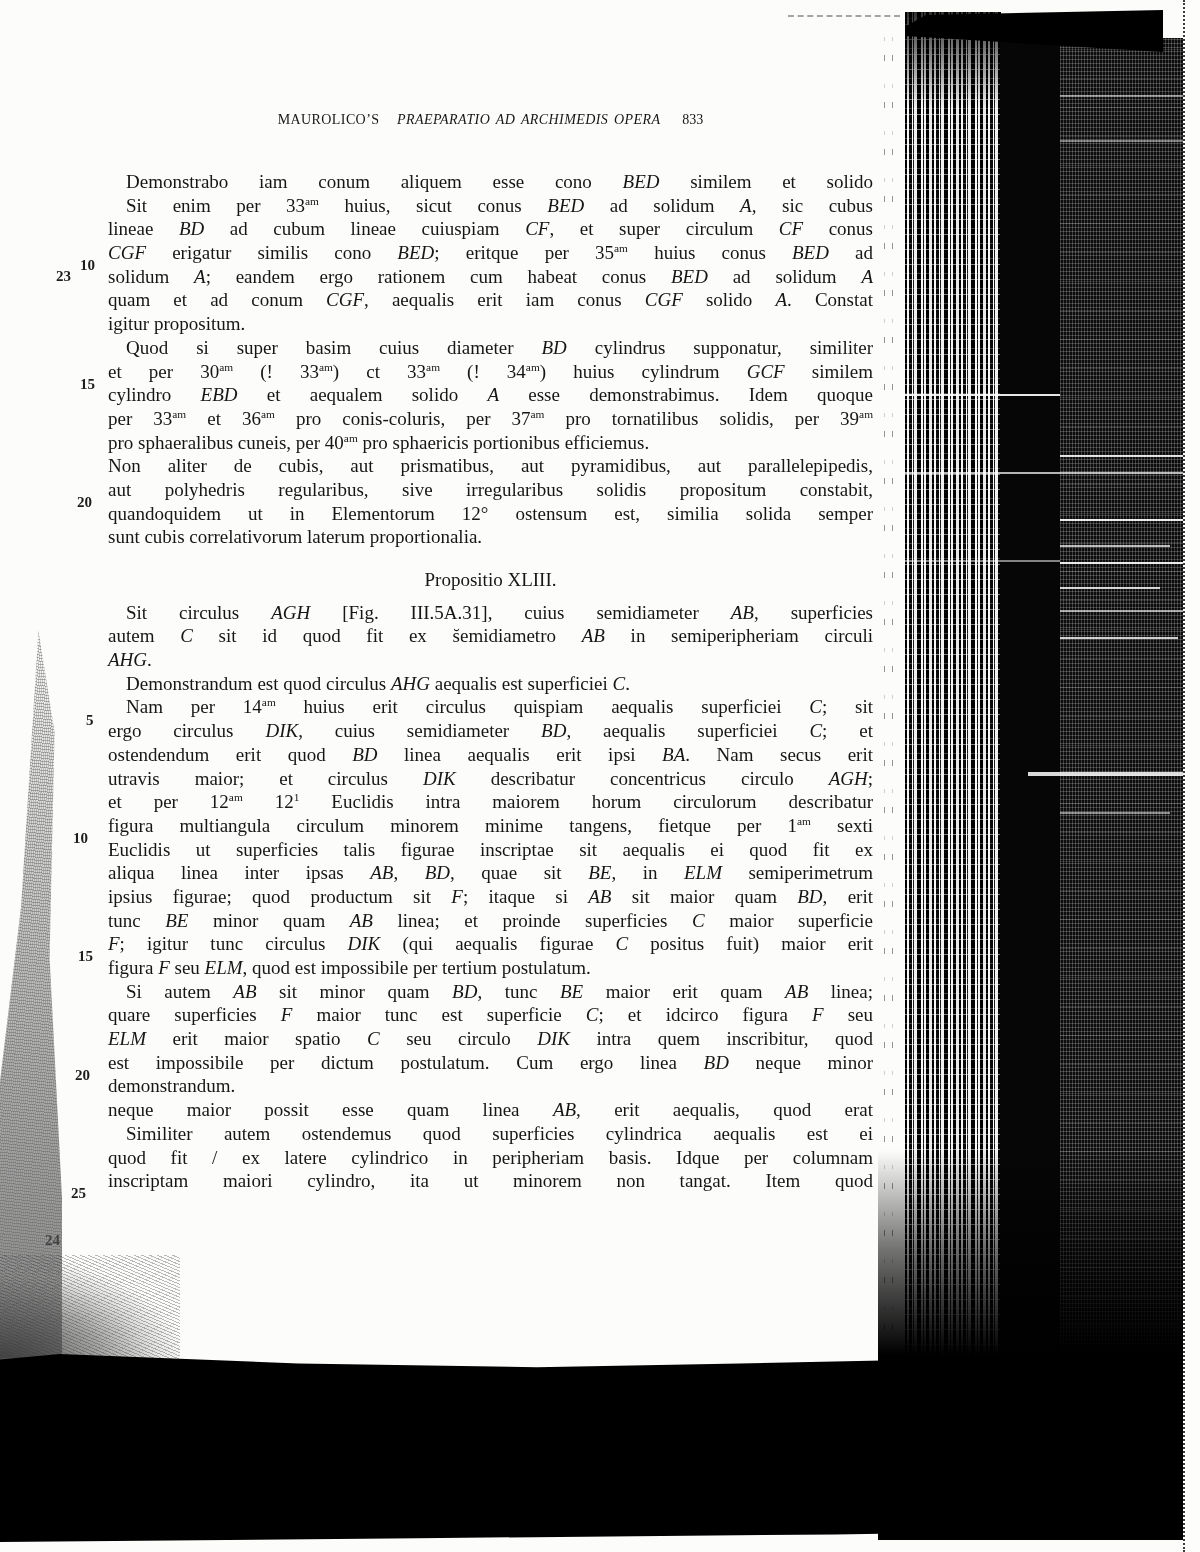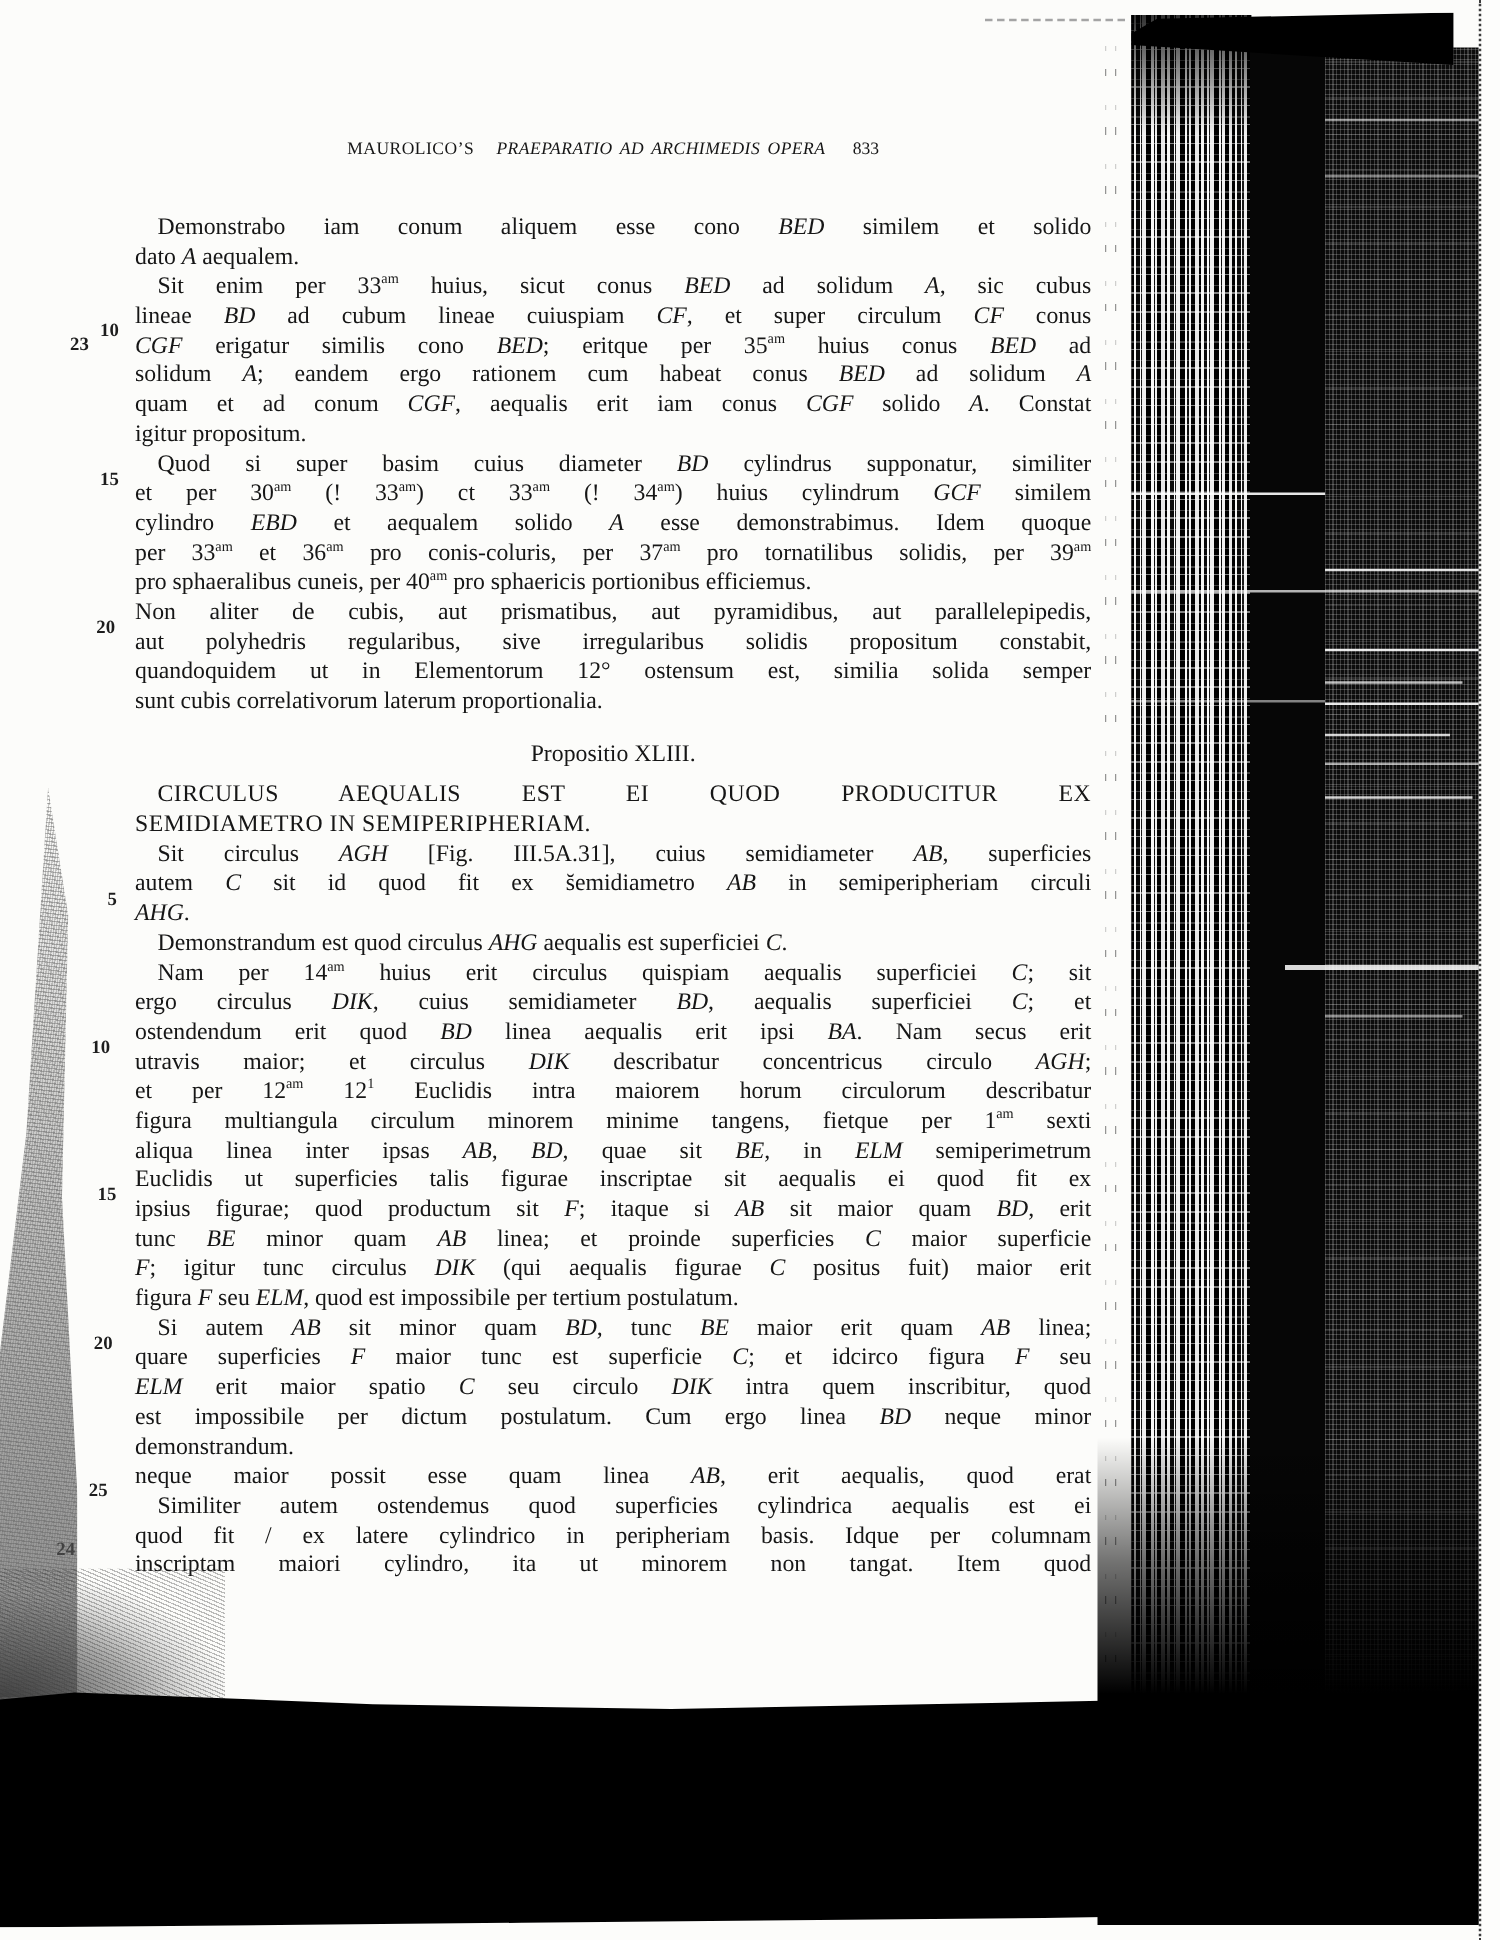--- a/index.html
+++ b/index.html
@@ -119,21 +119,20 @@
   <div class="header-line">
     <span>MAUROLICO’S</span>
     <span>&nbsp;</span>
     <i>PRAEPARATIO AD ARCHIMEDIS OPERA</i>
     <span class="pagenum">833</span>
   </div>
 
   <main class="text-column" id="text-column">
       <div class="p-body">
         <div class="line indent">Demonstrabo iam conum aliquem esse cono <i>BED</i> similem et solido</div>
-        <div class="line last">dato <i>A</i> aequalem.</div>
       </div>
       <div class="p-body">
         <div class="line indent">Sit enim per 33<sup>am</sup> huius, sicut conus <i>BED</i> ad solidum <i>A</i>, sic cubus</div>
         <div class="line">lineae <i>BD</i> ad cubum lineae cuiuspiam <i>CF</i>, et super circulum <i>CF</i> conus</div>
         <div class="line"><i>CGF</i> erigatur similis cono <i>BED</i>; eritque per 35<sup>am</sup> huius conus <i>BED</i> ad</div>
         <div class="line">solidum <i>A</i>; eandem ergo rationem cum habeat conus <i>BED</i> ad solidum <i>A</i></div>
         <div class="line">quam et ad conum <i>CGF</i>, aequalis erit iam conus <i>CGF</i> solido <i>A</i>. Constat</div>
         <div class="line last">igitur propositum.</div>
       </div>
       <div class="p-body">
@@ -143,41 +142,37 @@
         <div class="line">per 33<sup>am</sup> et 36<sup>am</sup> pro conis-coluris, per 37<sup>am</sup> pro tornatilibus solidis, per 39<sup>am</sup></div>
         <div class="line last">pro sphaeralibus cuneis, per 40<sup>am</sup> pro sphaericis portionibus efficiemus.</div>
       </div>
       <div class="p-body">
         <div class="line">Non aliter de cubis, aut prismatibus, aut pyramidibus, aut parallelepipedis,</div>
         <div class="line">aut polyhedris regularibus, sive irregularibus solidis propositum constabit,</div>
         <div class="line">quandoquidem ut in Elementorum 12° ostensum est, similia solida semper</div>
         <div class="line last">sunt cubis correlativorum laterum proportionalia.</div>
       </div>
       <div class="p-heading">Propositio XLIII.</div>
-      <div class="p-statement">
-        <div class="line indent">CIRCULUS AEQUALIS EST EI QUOD PRODUCITUR EX</div>
-        <div class="line last">SEMIDIAMETRO IN SEMIPERIPHERIAM.</div>
-      </div>
       <div class="p-body">
         <div class="line indent">Sit circulus <i>AGH</i> [Fig. III.5A.31], cuius semidiameter <i>AB</i>, superficies</div>
         <div class="line">autem <i>C</i> sit id quod fit ex s̆emidiametro <i>AB</i> in semiperipheriam circuli</div>
         <div class="line last"><i>AHG</i>.</div>
       </div>
       <div class="p-body">
         <div class="line indent last">Demonstrandum est quod circulus <i>AHG</i> aequalis est superficiei <i>C</i>.</div>
       </div>
       <div class="p-body">
         <div class="line indent">Nam per 14<sup>am</sup> huius erit circulus quispiam aequalis superficiei <i>C</i>; sit</div>
         <div class="line">ergo circulus <i>DIK</i>, cuius semidiameter <i>BD</i>, aequalis superficiei <i>C</i>; et</div>
         <div class="line">ostendendum erit quod <i>BD</i> linea aequalis erit ipsi <i>BA</i>. Nam secus erit</div>
         <div class="line">utravis maior; et circulus <i>DIK</i> describatur concentricus circulo <i>AGH</i>;</div>
         <div class="line">et per 12<sup>am</sup> 12<sup>1</sup> Euclidis intra maiorem horum circulorum describatur</div>
         <div class="line">figura multiangula circulum minorem minime tangens, fietque per 1<sup>am</sup> sexti</div>
+        <div class="line">Euclidis ut superficies talis figurae inscriptae sit aequalis ei quod fit ex</div>
         <div class="line">aliqua linea inter ipsas <i>AB</i>, <i>BD</i>, quae sit <i>BE</i>, in <i>ELM</i> semiperimetrum</div>
-        <div class="line">Euclidis ut superficies talis figurae inscriptae sit aequalis ei quod fit ex</div>
         <div class="line">ipsius figurae; quod productum sit <i>F</i>; itaque si <i>AB</i> sit maior quam <i>BD</i>, erit</div>
         <div class="line">tunc <i>BE</i> minor quam <i>AB</i> linea; et proinde superficies <i>C</i> maior superficie</div>
         <div class="line"><i>F</i>; igitur tunc circulus <i>DIK</i> (qui aequalis figurae <i>C</i> positus fuit) maior erit</div>
         <div class="line last">figura <i>F</i> seu <i>ELM</i>, quod est impossibile per tertium postulatum.</div>
       </div>
       <div class="p-body">
         <div class="line indent">Si autem <i>AB</i> sit minor quam <i>BD</i>, tunc <i>BE</i> maior erit quam <i>AB</i> linea;</div>
         <div class="line">quare superficies <i>F</i> maior tunc est superficie <i>C</i>; et idcirco figura <i>F</i> seu</div>
         <div class="line"><i>ELM</i> erit maior spatio <i>C</i> seu circulo <i>DIK</i> intra quem inscribitur, quod</div>
         <div class="line">est impossibile per dictum postulatum. Cum ergo linea <i>BD</i> neque minor</div>

